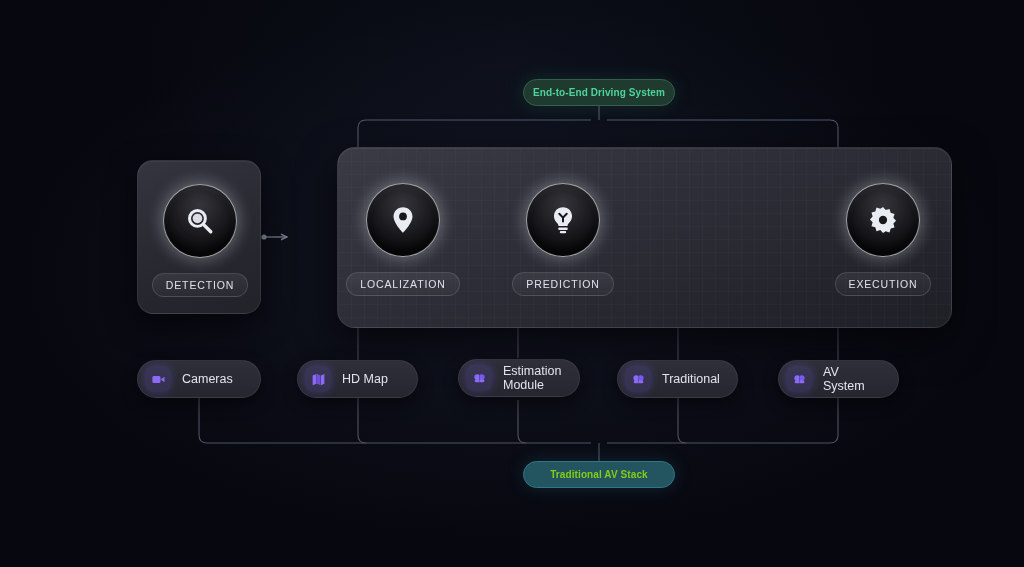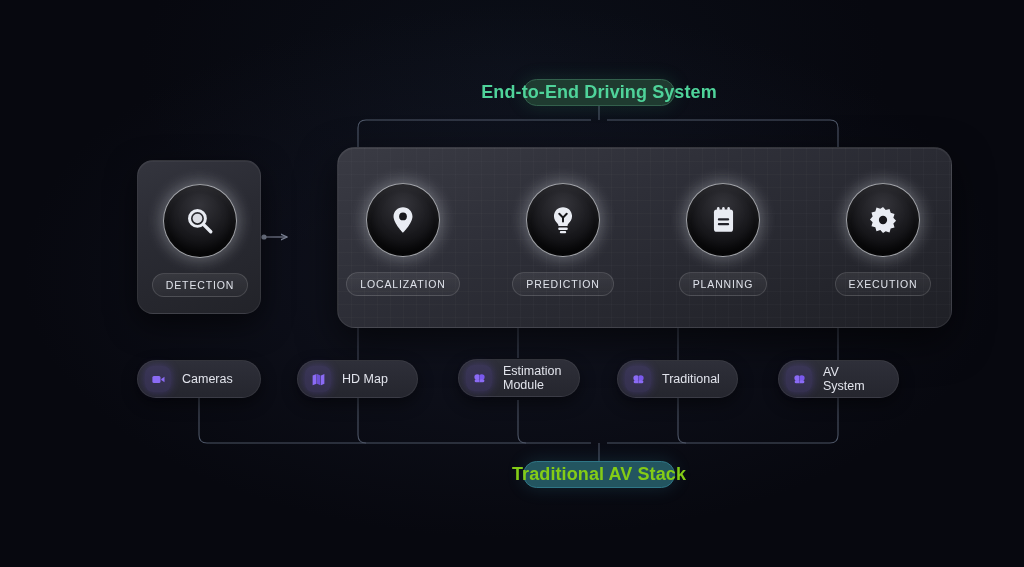--- a/index.html
+++ b/index.html
@@ -35,21 +35,21 @@
     pointer-events: none;
   }
 
   
   .badge {
     position: absolute;
     display: flex;
     align-items: center;
     justify-content: center;
     border-radius: 999px;
-    font-size: 18px;
+    font-size: 10px;
     font-weight: bold;
     letter-spacing: 0.1px;
     white-space: nowrap;
   }
   .badge-top {
     left: 523px; top: 79px;
     width: 152px; height: 27px;
     background: #1f3b30;
     color: #4fd39a;
     border: 1px solid #33604c;
@@ -285,38 +285,20 @@
             <rect x="8.4" y="17.6" width="7.2" height="1.9" rx="0.9" fill="#e9ecf3"></rect>
             <rect x="9.6" y="20.3" width="4.8" height="1.7" rx="0.85" fill="#e9ecf3"></rect>
           </svg>
         </div>
       </div>
       <div class="stage-pill">
         <span>PREDICTION</span>
       </div>
     </div>
 
-    <div class="stage-node" style="left:330px; top:34px;">
-      <div class="orb-wrap">
-        <div class="orb-glow"></div>
-        <div class="orb">
-          <svg width="31" height="31" viewBox="0 0 24 24">
-            <rect x="4.6" y="3.4" width="14.8" height="17.4" rx="2.2" fill="#e9ecf3"></rect>
-            <rect x="7.0" y="1.6" width="1.9" height="3.4" rx="0.9" fill="#e9ecf3"></rect>
-            <rect x="11.0" y="1.6" width="1.9" height="3.4" rx="0.9" fill="#e9ecf3"></rect>
-            <rect x="15.0" y="1.6" width="1.9" height="3.4" rx="0.9" fill="#e9ecf3"></rect>
-            <rect x="7.6" y="10.3" width="8.8" height="1.7" rx="0.85" fill="#22222a"></rect>
-            <rect x="7.6" y="14.0" width="8.8" height="1.7" rx="0.85" fill="#22222a"></rect>
-          </svg>
-        </div>
-      </div>
-      <div class="stage-pill">
-        <span>PLANNING</span>
-      </div>
-    </div>
 
     <div class="stage-node" style="left:490px; top:34px;">
       <div class="orb-wrap">
         <div class="orb-glow"></div>
         <div class="orb">
           <svg width="32" height="32" viewBox="0 0 24 24">
             <path d="M12 1.9l2.1 2.3 3-.9.9 3 3 .9-.9 3 2.1 2.3-2.1 2.3.9 3-3 .9-.9 3-3-.9L12 22.1 9.9 19.8l-3 .9-.9-3-3-.9.9-3L1.8 11.5l2.1-2.3-.9-3 3-.9.9-3 3 .9z" fill="#e9ecf3" transform="translate(0.1,0.5) scale(0.96) translate(0.4,0)"></path>
             <circle cx="12" cy="12" r="3.1" fill="#18181c"></circle>
           </svg>
         </div>

